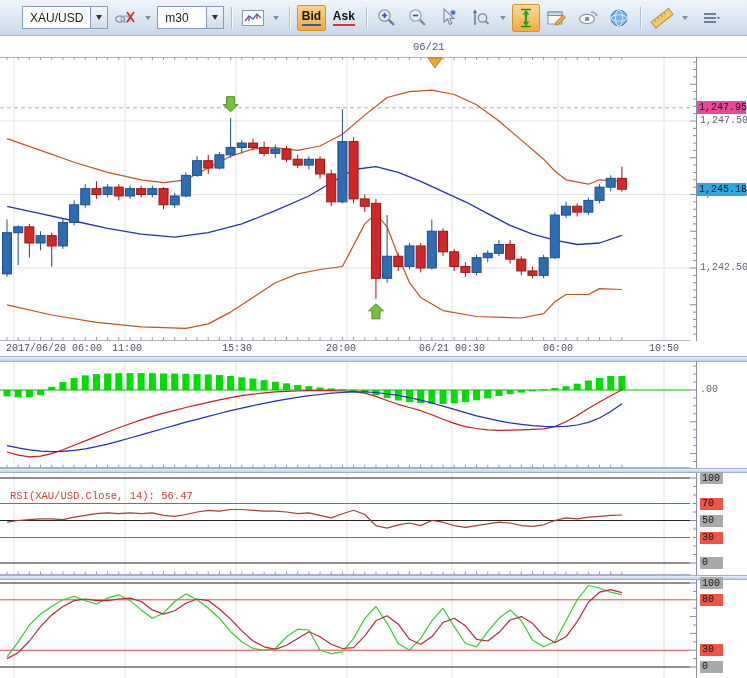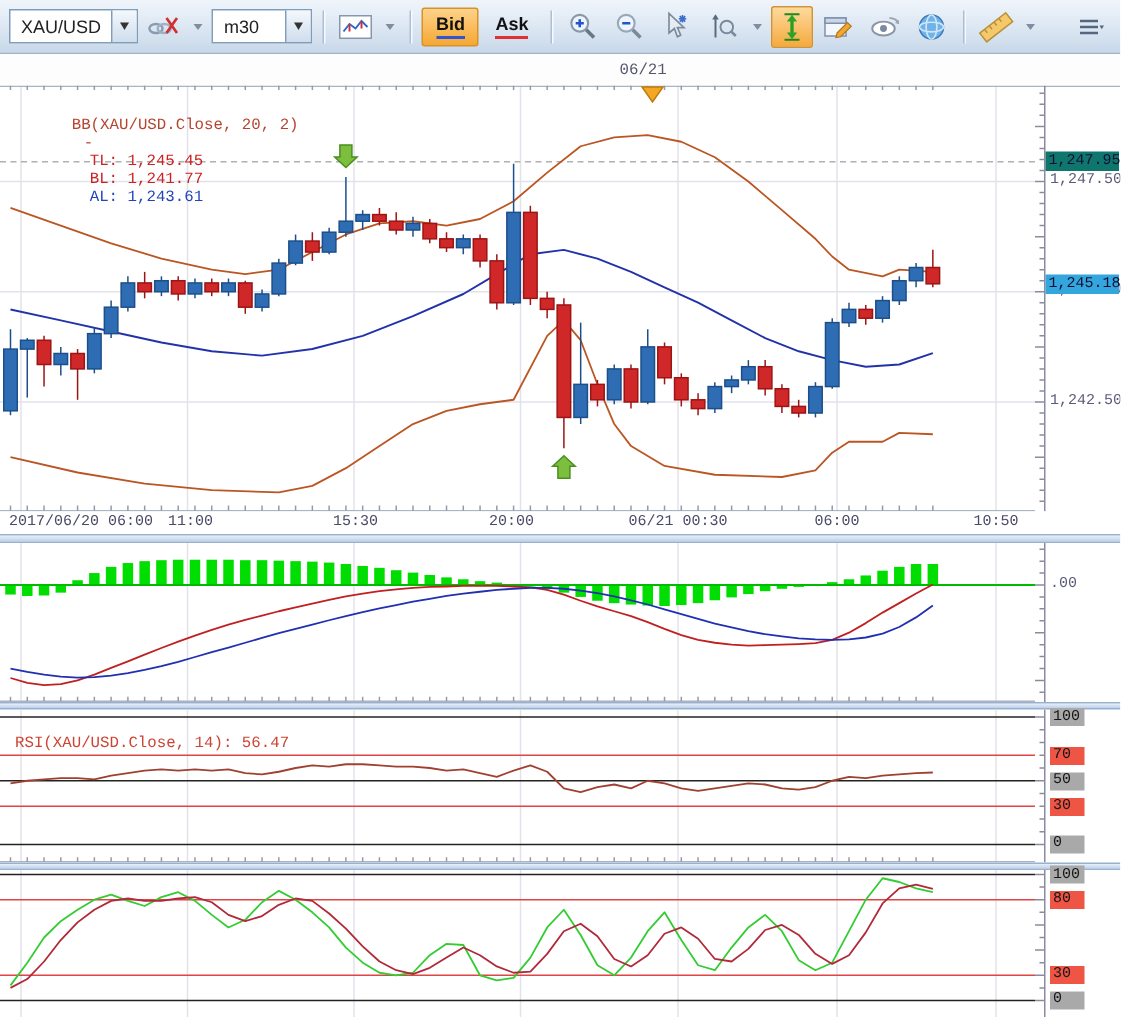--- a/index.html
+++ b/index.html
@@ -1,21 +1,21 @@
 <!DOCTYPE html>
 <html><head>
 <meta charset="utf-8">
 <style>
   html,body{margin:0;padding:0;background:#fff;}
   .screen{position:relative;width:747px;height:678px;background:#fff;overflow:hidden;
           font-family:"Liberation Sans",sans-serif;}
   
   .toolbar{position:absolute;left:0;top:0;width:747px;height:36px;box-sizing:border-box;
            background:linear-gradient(#f0f5fb,#dbe6f2 55%,#c8d8ea);
-           border-bottom:1px solid #9fb2c8;display:flex;align-items:center;padding:0 6px;gap:3px;}
+           border-bottom:1px solid #9fb2c8;display:flex;align-items:center;padding:0 22px;gap:3px;}
   .combo{display:flex;align-items:stretch;background:#fff;border:1px solid #7f9db9;height:21px;font-size:12px;color:#222;}
   .combo-val{display:flex;align-items:center;padding:0 7px;min-width:52px;}
   .combo-btn{width:16px;background:linear-gradient(#f4f8fc,#cfdded);border-left:1px solid #7f9db9;
              display:flex;align-items:center;justify-content:center;}
   .tri{width:0;height:0;border-left:3.5px solid transparent;border-right:3.5px solid transparent;border-top:5px solid #333;}
   .caret{width:0;height:0;border-left:3.5px solid transparent;border-right:3.5px solid transparent;border-top:4.5px solid #7e8ea2;margin:0 3px;}
   .tb-btn{height:26px;min-width:26px;display:flex;align-items:center;justify-content:center;border:1px solid transparent;border-radius:2px;}
   .tb-btn.pressed{background:linear-gradient(#fdda9e,#f6a93c);border:1px solid #d8922a;}
   .vsep{width:1px;height:22px;background:#aebfd4;box-shadow:1px 0 0 #f6fafd;margin:0 4px;}
   .ba-btn{height:24px;width:36px;display:flex;align-items:center;justify-content:center;font-size:12px;color:#111;
@@ -452,31 +452,24 @@
         <line x1="690" y1="64" x2="696.5" y2="64" stroke="#8a8aa0"></line>
         <line x1="693" y1="56.65" x2="696.5" y2="56.65" stroke="#8a8aa0"></line>
         <line x1="693" y1="49.3" x2="696.5" y2="49.3" stroke="#8a8aa0"></line>
         <line x1="693" y1="41.95" x2="696.5" y2="41.95" stroke="#8a8aa0"></line>
         <line x1="693" y1="34.6" x2="696.5" y2="34.6" stroke="#8a8aa0"></line>
         <line x1="690" y1="27.25" x2="696.5" y2="27.25" stroke="#8a8aa0"></line>
         <line x1="693" y1="19.900000000000006" x2="696.5" y2="19.900000000000006" stroke="#8a8aa0"></line>
         <line x1="693" y1="12.550000000000004" x2="696.5" y2="12.550000000000004" stroke="#8a8aa0"></line>
         <line x1="693" y1="5.200000000000003" x2="696.5" y2="5.200000000000003" stroke="#8a8aa0"></line>
       </svg>
-    <div class="chart-label" style="left:10px;top:9px;">
-      <span style="color:#b5452e">BB(XAU/USD.Close, 20, 2)</span>
-      <span style="color:#b5452e;margin-left:8px">-</span>
-      <span style="color:#cc2222;margin-left:12px">TL: 1,245.45</span>
-      <span style="color:#cc2222;margin-left:12px">BL: 1,241.77</span>
-      <span style="color:#2244bb;margin-left:12px">AL: 1,243.61</span>
-    </div>
     <div class="axis-label" style="top:57.5px">1,247.50</div>
     <div class="axis-label" style="top:131px">1,245.00</div>
     <div class="axis-label" style="top:204.5px">1,242.50</div>
-    <div class="badge" style="top:44px;background:#0f766e">1,247.95</div>
+    <div class="badge" style="top:44px;background:#ec4899">1,247.95</div>
     <div class="badge" style="top:125.5px;background:#33a7dd">1,245.18</div>
   </div>
 
   <div class="time-axis">
     <div class="time-label" style="left:6px">2017/06/20 06:00</div>
     <div class="time-label ctr" style="left:127px">11:00</div>
     <div class="time-label ctr" style="left:237px">15:30</div>
     <div class="time-label ctr" style="left:341px">20:00</div>
     <div class="time-label ctr" style="left:452px">06/21 00:30</div>
     <div class="time-label ctr" style="left:558px">06:00</div>

